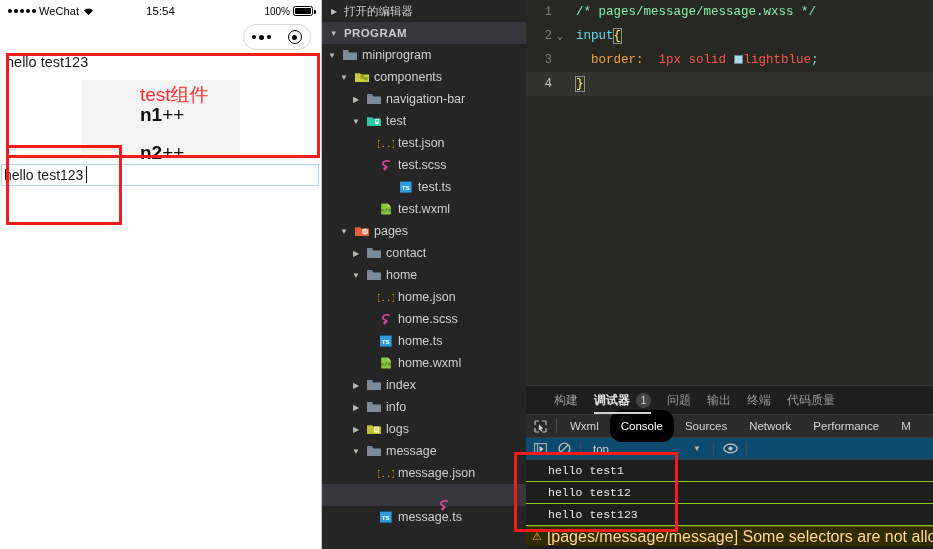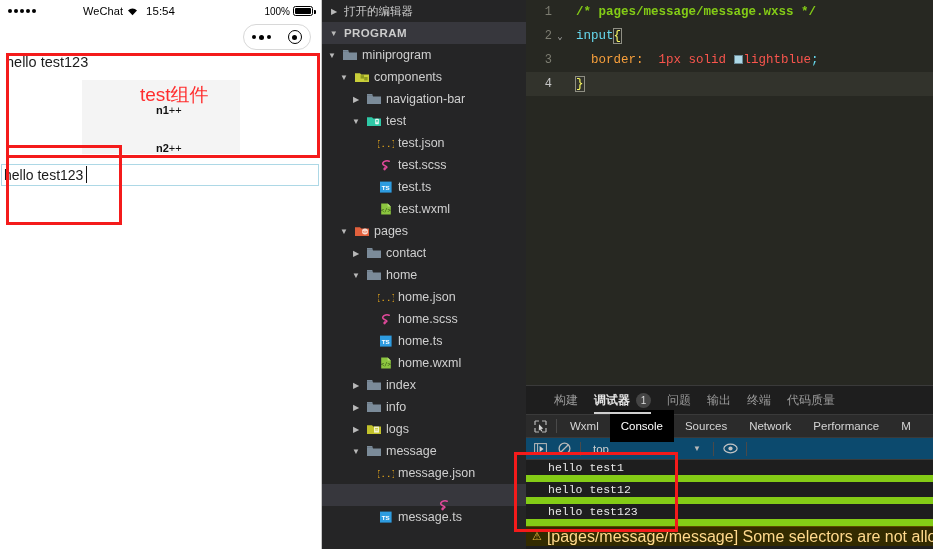--- a/index.html
+++ b/index.html
@@ -9,21 +9,21 @@
 
   
   #sim{ position:absolute; left:0; top:0; width:322px; height:549px; background:#ffffff;
         border-right:1px solid #c8c8c8; }
   #sim-frame{ position:absolute; left:0; top:0; right:0; bottom:0; background:#fff; }
   .sim-statusbar{ position:relative; height:22px; display:flex; align-items:center;
         padding:0 8px; font-size:11px; color:#000; }
   .sb-left{ display:flex; align-items:center; gap:3px; }
   .dots5{ display:flex; gap:2px; align-items:center; }
   .dots5 i{ width:4px; height:4px; border-radius:50%; background:#000; display:block; }
-  .sb-carrier{ font-size:11px; letter-spacing:.1px;margin-left:44px; }
+  .sb-carrier{ font-size:11px; letter-spacing:.1px; }
   .wifi{ width:11px; height:9px; position:relative; display:inline-block; margin-left:1px; }
   .wifi svg{ display:block; }
   .sb-center{ position:absolute; left:0; right:0; text-align:center; font-size:11.5px; }
   .sb-right{ margin-left:auto; display:flex; align-items:center; gap:3px; font-size:10px; }
   .batt{ width:20px; height:10px; border:1.4px solid #000; border-radius:2.5px; position:relative;}
   .batt::after{ content:""; position:absolute; right:-3.5px; top:2.6px; width:2px; height:4px;
         background:#000; border-radius:0 1px 1px 0; }
   .batt i{ position:absolute; left:1px; top:1px; bottom:1px; right:1px; background:#000; border-radius:1px;}
 
   .sim-capsule-row{ height:30px; position:relative; }
@@ -38,21 +38,21 @@
   .cap-target b{ width:5px; height:5px; border-radius:50%; background:#000; display:block; }
 
   .sim-body{ position:relative; padding:0 4px; }
   .txt-line{ font-size:14.5px; color:#1b1b1b; line-height:20px; padding-left:2px;
         font-family:"Liberation Sans", sans-serif; }
 
   .comp-box{ position:absolute; left:82px; top:28px; width:158px; height:74px;
         background:#f4f4f4; }
   .comp-title{ position:absolute; left:140px; top:30px; font-size:19px; color:#ff2d2d;
         font-family:"Liberation Sans", sans-serif; }
-  .comp-btn{ position:absolute; left:156px; font-size:11px; color:#111; font-weight:700; }
+  .comp-btn{ position:absolute; left:140px; font-size:19px; color:#111; font-weight:700; }
   .comp-btn span{ font-weight:400; }
   #btn-n1{ top:52px; }
   #btn-n2{ top:90px; }
 
   .input-wrap{ position:absolute; left:1px; top:112px; width:318px; }
   .sim-input{ width:100%; height:22px; border:1px solid #add8e6; background:#fff;
         font-size:14px; color:#1b1b1b; padding:0 2px; outline:none;
         font-family:"Liberation Sans", sans-serif; }
   .caret{ position:absolute; left:86px; top:114px; width:1px; height:17px; background:#111; }
 
@@ -78,21 +78,21 @@
   .lbl{ overflow:hidden; text-overflow:ellipsis; }
 
   
   #editor{ position:absolute; left:526px; top:0; right:0; height:385px; background:#272822;
       font-family:"Liberation Mono", monospace; font-size:12.5px; }
   .code-line{ position:relative; height:24px; display:flex; align-items:center; }
   .code-line.active{ background:#32332c; }
   .lnum{ width:26px; text-align:right; color:#7d7d72; font-size:12px; flex:0 0 26px; }
   .fold{ width:16px; text-align:center; color:#bbbbbb; font-size:9px; flex:0 0 16px; }
   .ctext{ padding-left:8px; white-space:pre; }
-  .c-comment{ color:#84cc16;font-weight:bold; }
+  .c-comment{ color:#86efac; }
   .c-tag{ color:#66d9ef; }
   .c-brace{ color:#f8f862; }
   .c-prop{ color:#f9a03c; }
   .c-val{ color:#f9554d; }
   .c-semi{ color:#66d9ef; }
   .swatch{ display:inline-block; width:9px; height:9px; background:#add8e6;
       border:1px solid #6b8a96; vertical-align:-1px; margin-right:1px; }
   .brace-hl{ outline:1px solid #8f8f84; }
 
   
@@ -107,36 +107,36 @@
   .badge{ display:inline-flex; align-items:center; justify-content:center;
       min-width:15px; height:15px; border-radius:50%; background:#454545; color:#ddd;
       font-size:10px; font-weight:400; padding:0 3px; }
 
   .dt-tabs{ height:24px; display:flex; align-items:center; background:#2b2b2b;
       border-top:1px solid #3a3a3a; border-bottom:1px solid #3a3a3a;
       font-size:11.5px; color:#d4d4d4; }
   .dt-cursor{ width:28px; display:flex; align-items:center; justify-content:center; }
   .dt-sep{ width:1px; height:14px; background:#4a4a4a; margin:0 2px; }
   .dt-tab{ padding:16px 11px; height:24px; display:flex; align-items:center; }
-  .dt-tab.active{ background:#000000; color:#ffffff; }
+  .dt-tab.active{ background:#000000; color:#ffffff;border-radius:12px; }
 
   .dt-toolbar{ height:22px; display:flex; align-items:center; background:#0c4a6e;
       border-bottom:1px solid #3a3a3a; font-size:11.5px; color:#cfcfcf; gap:4px; padding-left:4px;}
   .tb-ico{ width:20px; height:18px; display:flex; align-items:center; justify-content:center; }
   .ctx-sel{ width:120px; display:flex; align-items:center; justify-content:space-between;
       padding:0 6px; color:#cfcfcf; }
   .ctx-sel .cv{ font-size:11.5px; }
   .arr{ font-size:8px; color:#b9b9b9; }
   .filter-box{ flex:1; height:16px; border:1px solid #4a4a4a; background:#2b2b2b;
       color:#8a8a8a; font-size:11.5px; padding:0 5px; display:flex; align-items:center;
       margin-left:4px; margin-right:4px; }
 
   .console-body{ background:#1e1e1e; font-family:"Liberation Mono", monospace; font-size:11.5px; }
   .clog{ height:22px; display:flex; align-items:center; padding-left:22px; color:#e8e8e8;
-      border-bottom:7px solid #84cc16; }
+      border-bottom:1px solid #84cc16; }
   .cwarn{ height:20px; display:flex; align-items:center; gap:5px; padding-left:6px;
       background:#332b00; color:#ffd98c; border-top:1px solid #5c4a00; overflow:hidden;
       white-space:nowrap; }
   .warn-ico{ color:#e2b93d; font-size:11px; }
 
   #rb3{ left:514px; top:452px; width:164px; height:80px; border:3px solid #f41b1b;
       position:absolute; z-index:50; pointer-events:none; }
 </style>
 </head>
 <body>
@@ -273,21 +273,21 @@
         <div class="row" style="padding-left: 40px;">
           <span class="tw none">▶</span>
           <span class="ico">
             <svg width="16" height="16" viewBox="0 0 16 16">
               <path d="M11.2 4.2c-2.2-1-5.2-0.2-6.2 1.4-0.9 1.5 0.5 2.6 2 3.2 1.3 0.5 2.1 0.9 1.9 1.6-0.2 0.7-1.4 0.9-2.2 0.6" stroke="#e0499a" stroke-width="1.6" fill="none" stroke-linecap="round"></path>
               <circle cx="6.6" cy="12.1" r="1.3" fill="#e0499a"></circle>
             </svg>
           </span>
           <span class="lbl">test.scss</span>
         </div>
-        <div class="row" style="padding-left: 40px;">
+        <div class="row" style="padding-left: 40px; margin-left: 20px;">
           <span class="tw none">▶</span>
           <span class="ico">
             <svg width="16" height="16" viewBox="0 0 16 16">
               <rect x="2" y="2.6" width="11.6" height="11" fill="#2e9ce0"></rect>
               <text x="7.8" y="10.6" font-size="6.2" font-weight="bold" text-anchor="middle" fill="#fff" font-family="sans-serif">TS</text>
             </svg>
           </span>
           <span class="lbl">test.ts</span>
         </div>
         <div class="row" style="padding-left: 40px;">

